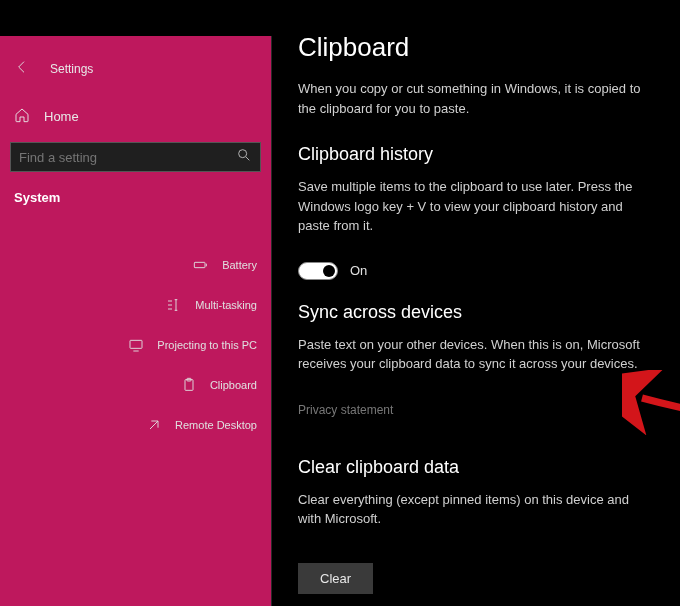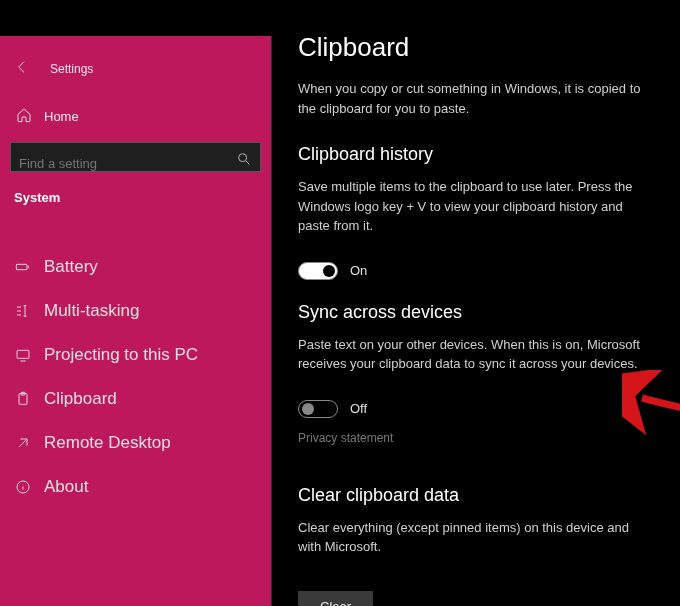--- a/index.html
+++ b/index.html
@@ -22,46 +22,46 @@
   display: flex; align-items: center;
   padding: 2px 14px 18px 14px;
 }
 .sidebar-header .back { margin-right: 20px; color: #e0e0e0; }
 .sidebar-header span.title { font-size: 12px; color: #e8e8e8; }
 .home-row {
   display: flex; align-items: center;
   padding: 10px 14px;
   font-size: 13px; color: #e8e8e8;
   cursor: pointer;
-  text-align: center;
 }
 .home-row .ic { width: 20px; margin-right: 10px; }
 .search-wrap { padding: 6px 10px 10px 10px; }
 .search-box {
-  display: flex; align-items: flex-end;
+  display: flex; align-items: center;
   border: 1px solid #555;
   height: 30px;
   padding: 0 8px;
   background: #1f1f1f;
 }
 .search-box input {
   flex: 1; background: transparent; border: none; outline: none;
   color: #bbb; font-size: 13px;
 }
 .search-box .sicon { color: #bbb; }
 .section-label {
   padding: 8px 14px 14px 14px;
   font-size: 13px; font-weight: 600; color: #fff;
 }
 .nav-list { padding-top: 26px; }
 .nav-item {
   display: flex; align-items: center;
   padding: 12px 14px;
-  font-size: 17px; color: #e0e0e0;
+  font-size: 11px; color: #e0e0e0;
   cursor: pointer;
+  justify-content: flex-end;
 }
 .nav-item .ic {
   width: 18px; margin-right: 12px;
   display: inline-flex; justify-content: center;
 }
 .main {
   flex: 1; height: 100%;
   background: #000;
   padding: 32px 26px 0 26px;
   position: relative;
@@ -169,53 +169,38 @@
       <span>Clipboard</span>
     </div>
     <div class="nav-item">
       <span class="ic">
           <svg class="icon" viewBox="0 0 24 24">
             <path d="M6 18L18 6M8 6h10v10"></path>
           </svg>
         </span>
       <span>Remote Desktop</span>
     </div>
-    <div class="nav-item">
-      <span class="ic">
-          <svg class="icon" viewBox="0 0 24 24">
-            <circle cx="12" cy="12" r="9"></circle>
-            <path d="M12 8v.5M12 11v5"></path>
-          </svg>
-        </span>
-      <span>About</span>
-    </div>
   </div>
 </div>
 
 <div class="main">
   <h1>Clipboard</h1>
   <p class="desc">When you copy or cut something in Windows, it is copied to the clipboard for you to paste.</p>
 
   <h2>Clipboard history</h2>
   <p class="desc">Save multiple items to the clipboard to use later. Press the Windows logo key + V to view your clipboard history and paste from it.</p>
   <div class="toggle-row">
     <div class="toggle on">
         <div class="knob"></div>
       </div>
     <span class="toggle-label">On</span>
   </div>
 
   <h2>Sync across devices</h2>
   <p class="desc">Paste text on your other devices. When this is on, Microsoft receives your clipboard data to sync it across your devices.</p>
-  <div class="toggle-row" style="margin-bottom:10px;">
-    <div class="toggle">
-        <div class="knob"></div>
-      </div>
-    <span class="toggle-label">Off</span>
-  </div>
   <span class="link">Privacy statement</span>
 
   <h2 style="margin-top:18px;">Clear clipboard data</h2>
   <p class="desc">Clear everything (except pinned items) on this device and with Microsoft.</p>
   <button class="clear-btn">Clear</button>
 
   <svg class="arrow-overlay" width="240" height="70" viewBox="0 0 240 70">
     <defs>
       <marker id="ahead" markerWidth="12" markerHeight="12" refX="2" refY="5" orient="auto">
         <path d="M0,0 L12,5 L0,10 L3,5 z" fill="#d3151a"></path>

